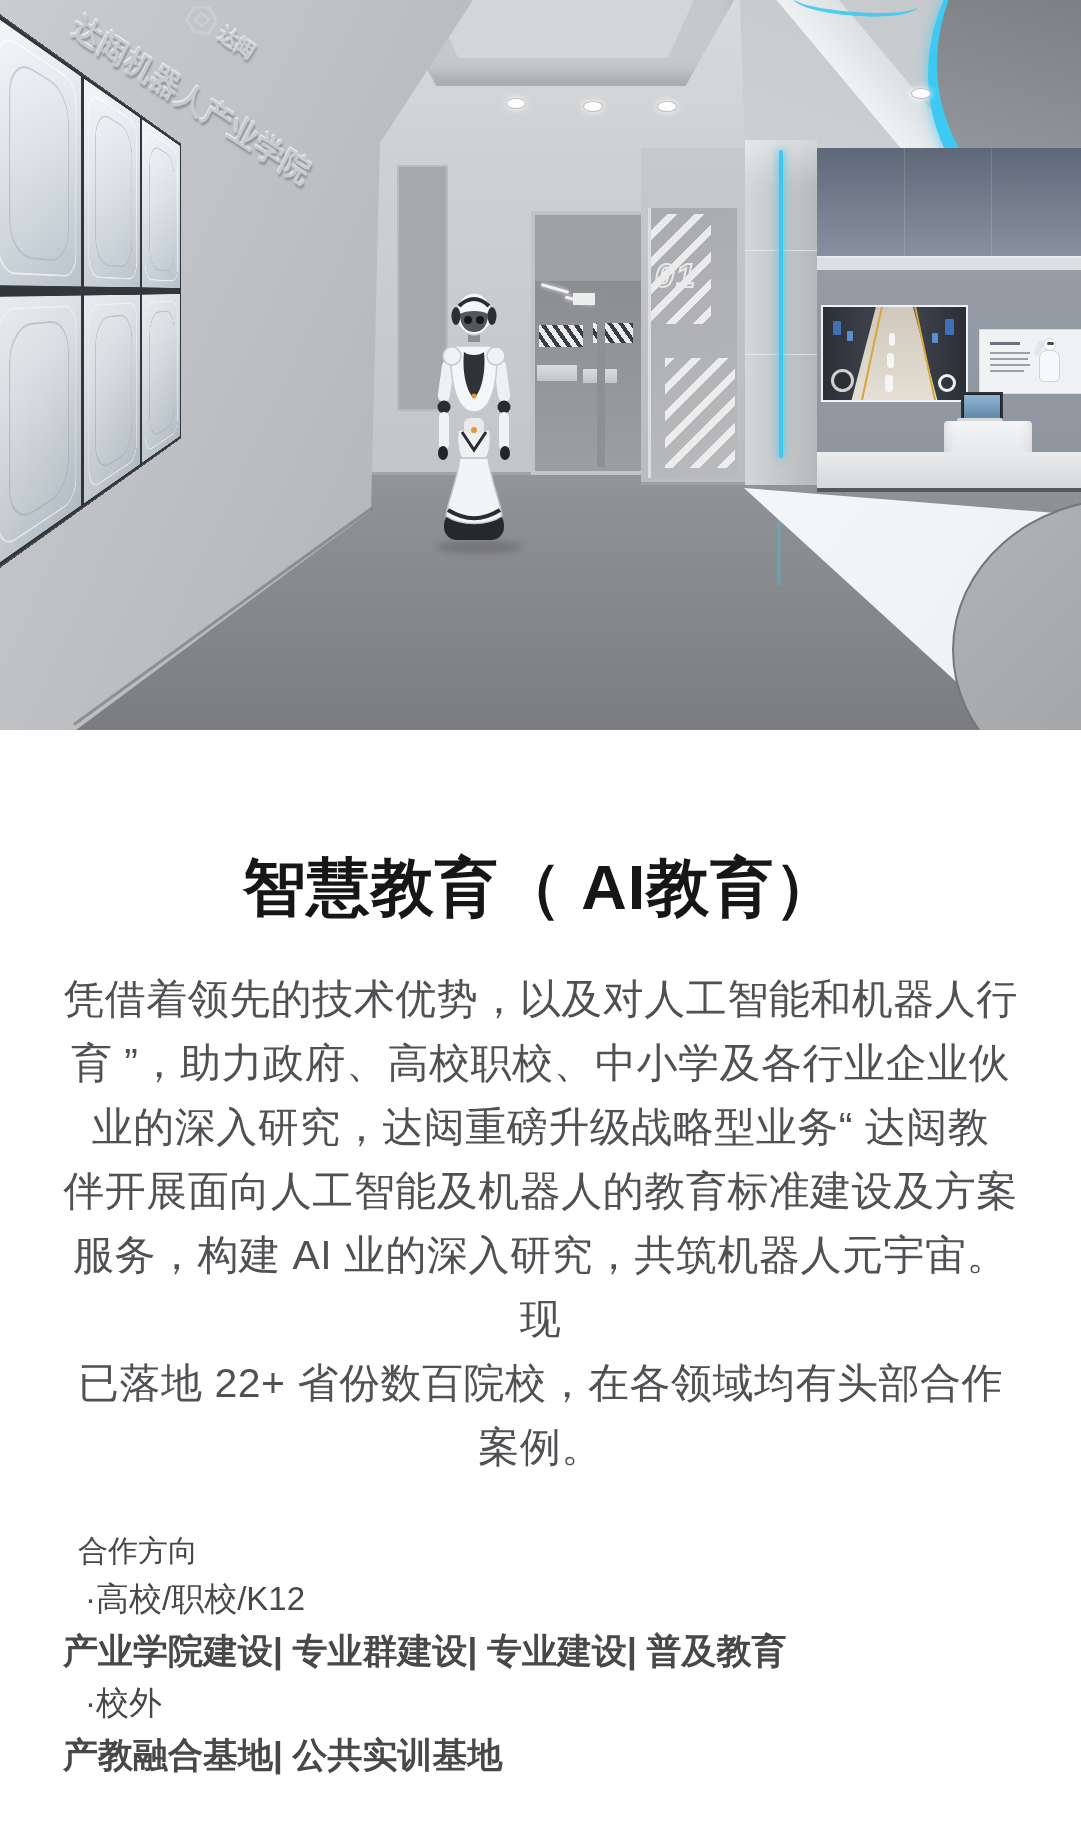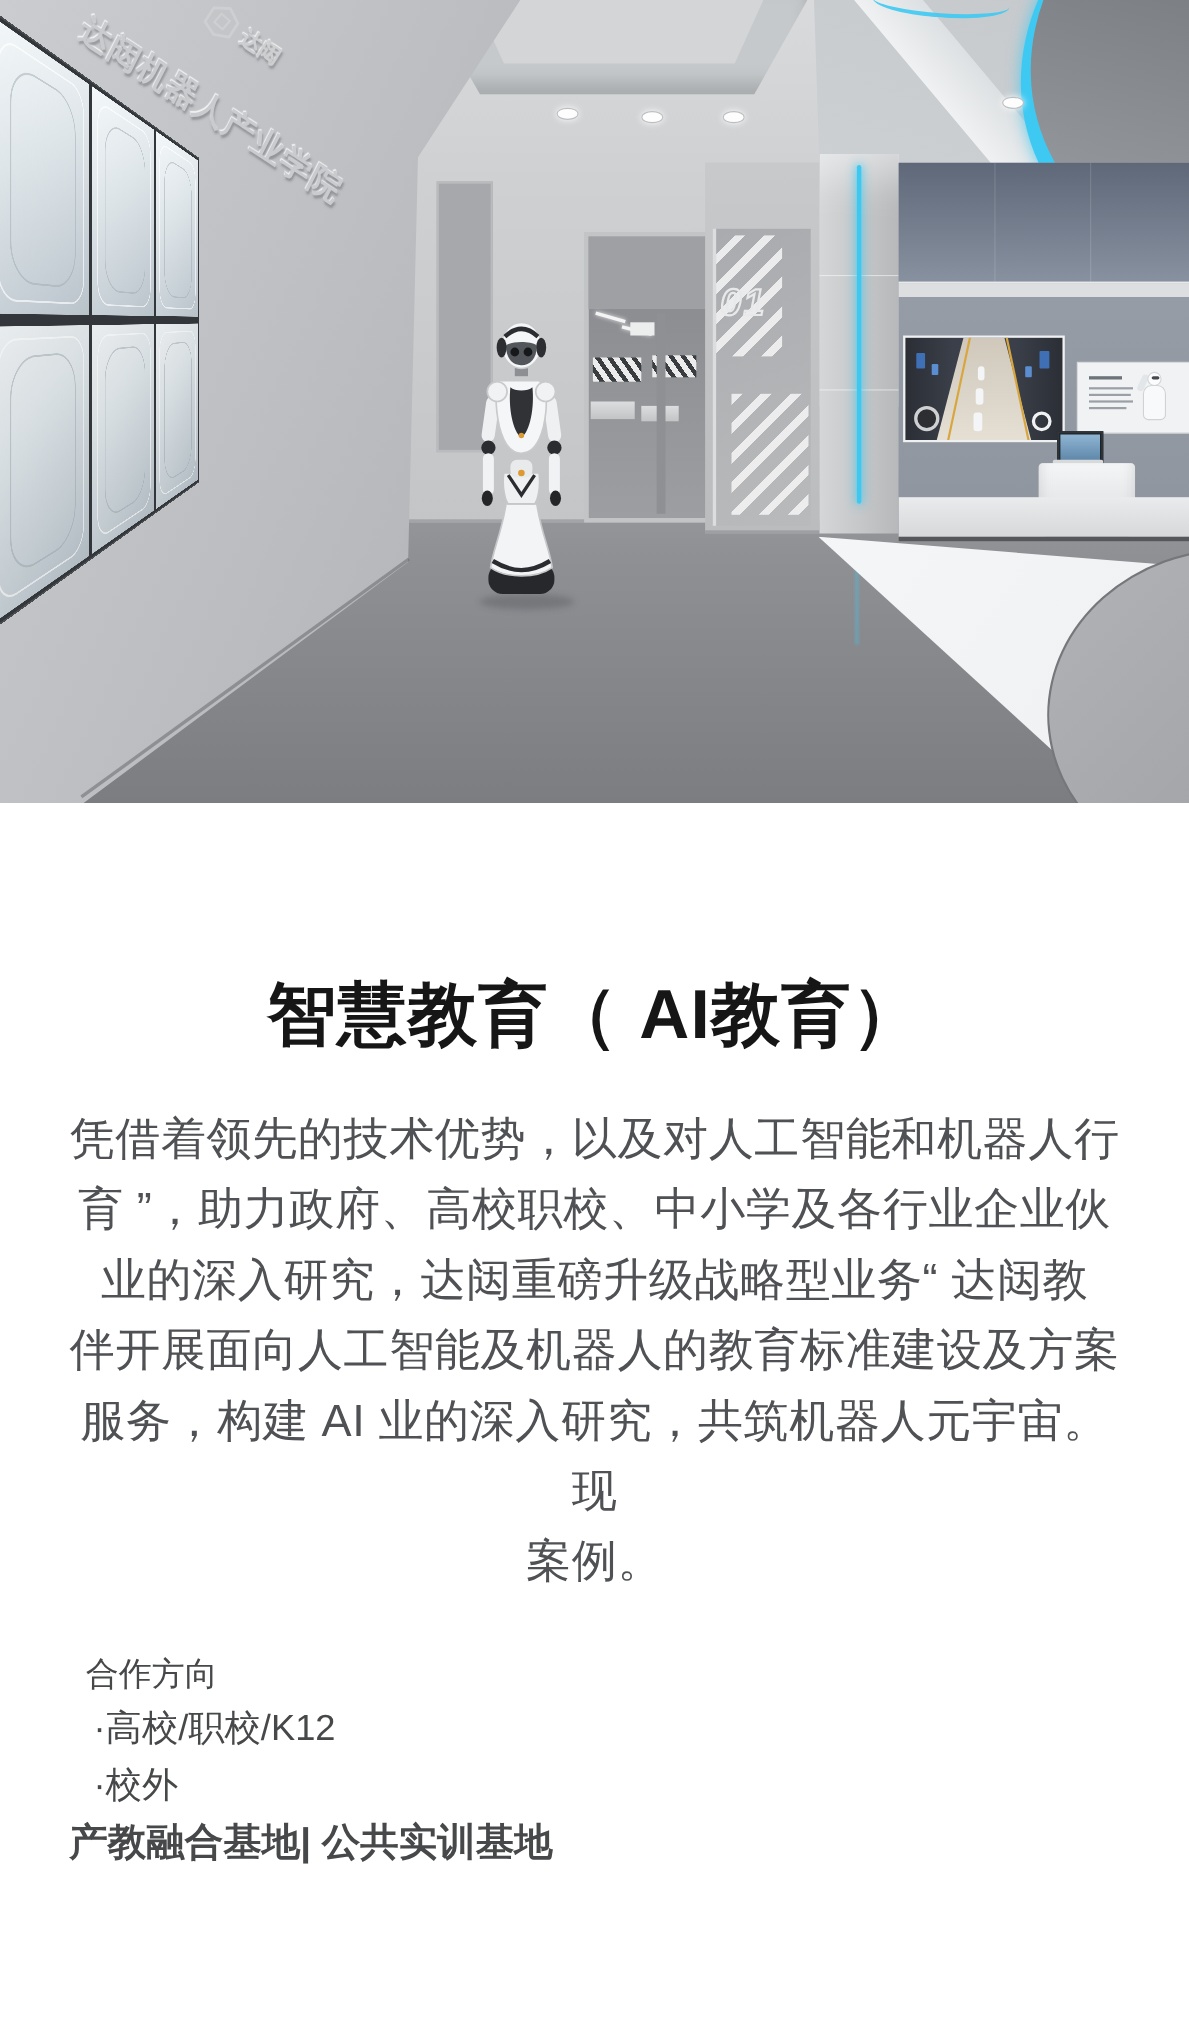--- a/index.html
+++ b/index.html
@@ -100,21 +100,21 @@
   .white-floor{left:0;top:0;width:1081px;height:730px;
     clip-path:polygon(744px 488px,1081px 515px,1081px 730px,1009px 730px);
     background:linear-gradient(125deg,#ebedee 0%,#f7f8f9 55%,#eff0f1 100%);}
   .platform{left:952px;top:498px;width:340px;height:300px;border-radius:50%;
     background:linear-gradient(135deg,#b1b3b6,#9a9c9f);border:2px solid #75777a;}
 
   .robot-shadow{left:436px;top:540px;width:86px;height:14px;border-radius:50%;background:rgba(40,42,45,.22);filter:blur(3px);}
   .robot{left:426px;top:278px;width:96px;height:276px;}
 
   
-  .content{position:absolute;left:0;top:766px;width:1081px;box-sizing:border-box;padding:0 63px;background:#fff;}
+  .content{position:absolute;left:0;top:730px;width:1081px;box-sizing:border-box;padding:0 63px;background:#fff;}
   .title{margin:120px 0 0;text-align:center;font-size:63px;line-height:75px;font-weight:700;color:#161616;letter-spacing:1px;}
   .para{margin-top:42px;}
   .pline{text-align:center;font-size:41px;line-height:64px;color:#4f5154;letter-spacing:.5px;}
   .coop{margin-top:50px;color:#464849;}
   .coop-heading{font-size:30px;line-height:44px;padding-left:15px;}
   .coop-line{line-height:52px;}
   .coop-line.bullet{font-size:33px;padding-left:22px;}
   .coop-line.detail{font-size:35px;font-weight:700;}
 </style>
 </head>
@@ -273,24 +273,26 @@
 
   <section class="content">
     <h1 class="title">智慧教育（ AI教育）</h1>
 
     <div class="para">
       <div class="pline">凭借着领先的技术优势，以及对人工智能和机器人行</div>
       <div class="pline">育 ”，助力政府、高校职校、中小学及各行业企业伙</div>
       <div class="pline">业的深入研究，达闼重磅升级战略型业务“ 达闼教</div>
       <div class="pline">伴开展面向人工智能及机器人的教育标准建设及方案</div>
       <div class="pline">服务，构建 AI 业的深入研究，共筑机器人元宇宙。现</div>
+      <div class="pline">已落地 22+ 省份数百院校，在各领域均有头部合作</div>
       <div class="pline">案例。</div>
     </div>
 
     <div class="coop">
       <div class="coop-heading">合作方向</div>
       <div class="coop-line bullet">·高校/职校/K12</div>
+      <div class="coop-line detail">产业学院建设| 专业群建设| 专业建设| 普及教育</div>
       <div class="coop-line bullet">·校外</div>
       <div class="coop-line detail">产教融合基地| 公共实训基地</div>
     </div>
   </section>
 
 </div>
 
 </body></html>

